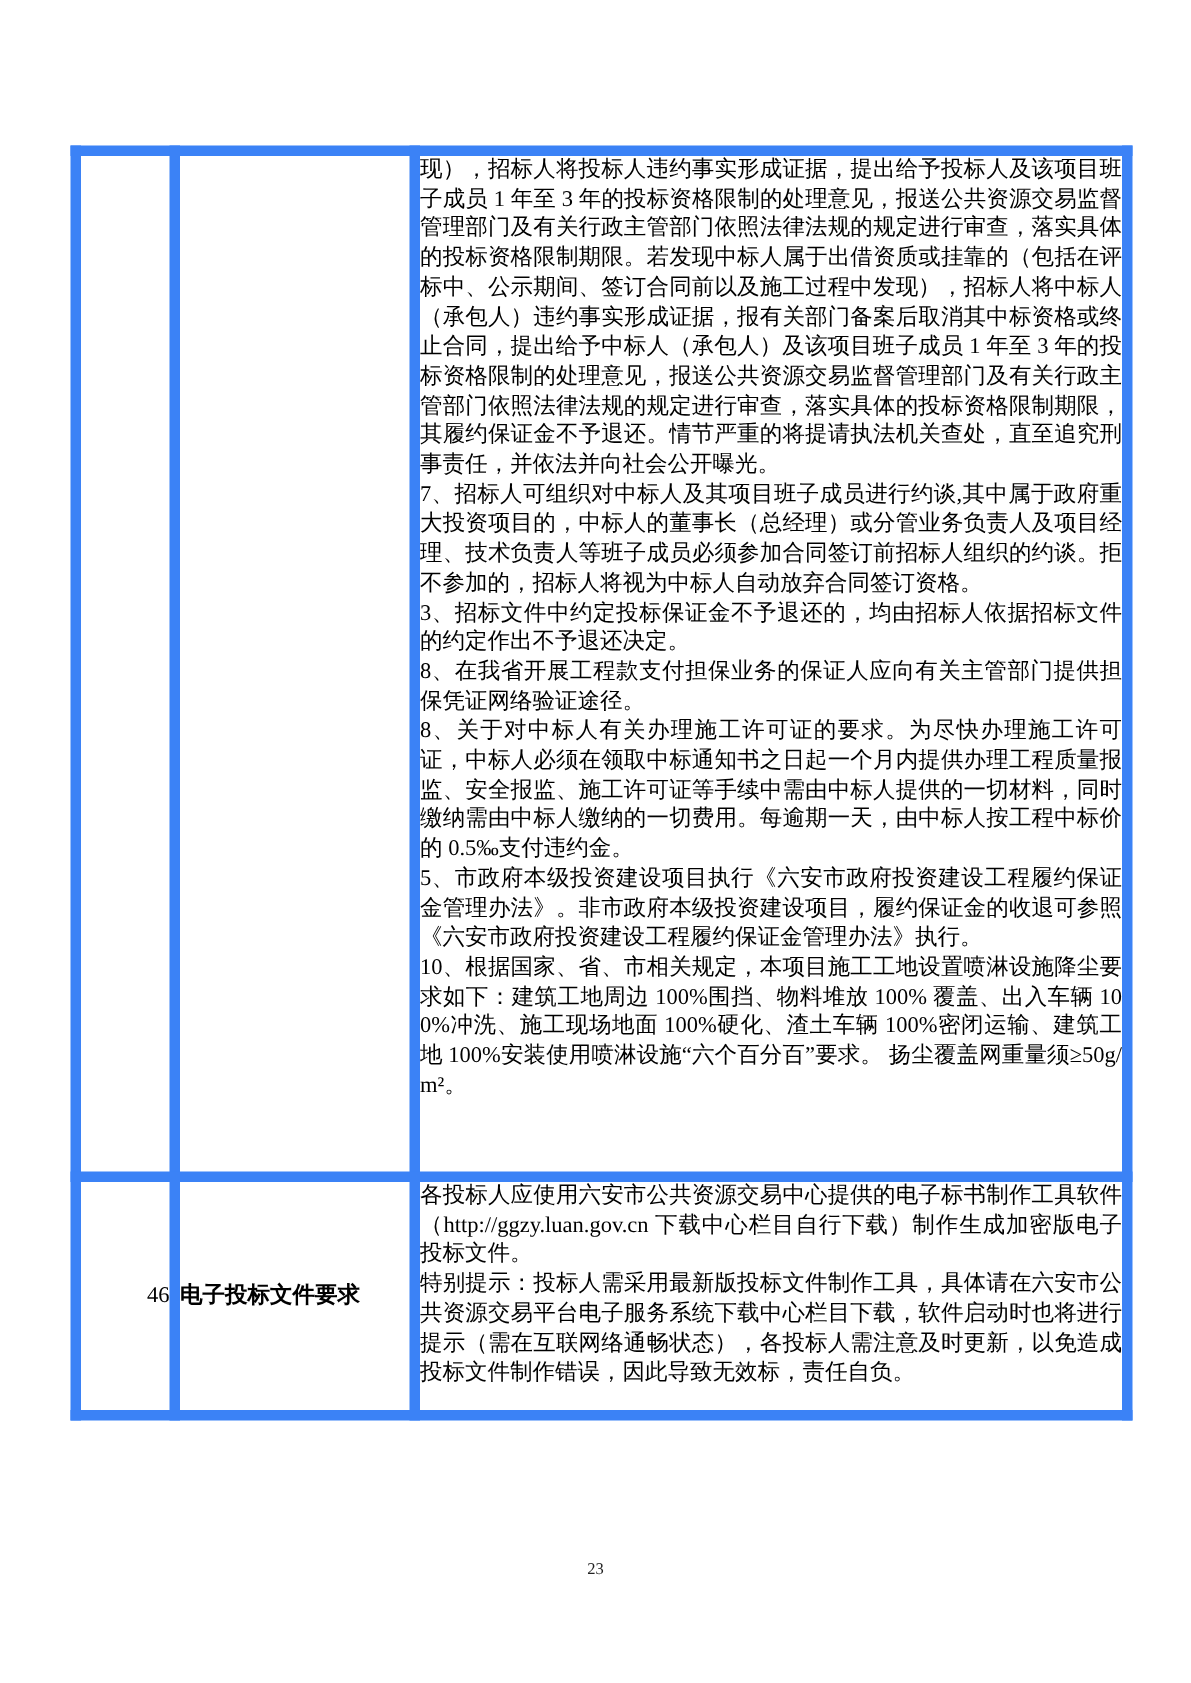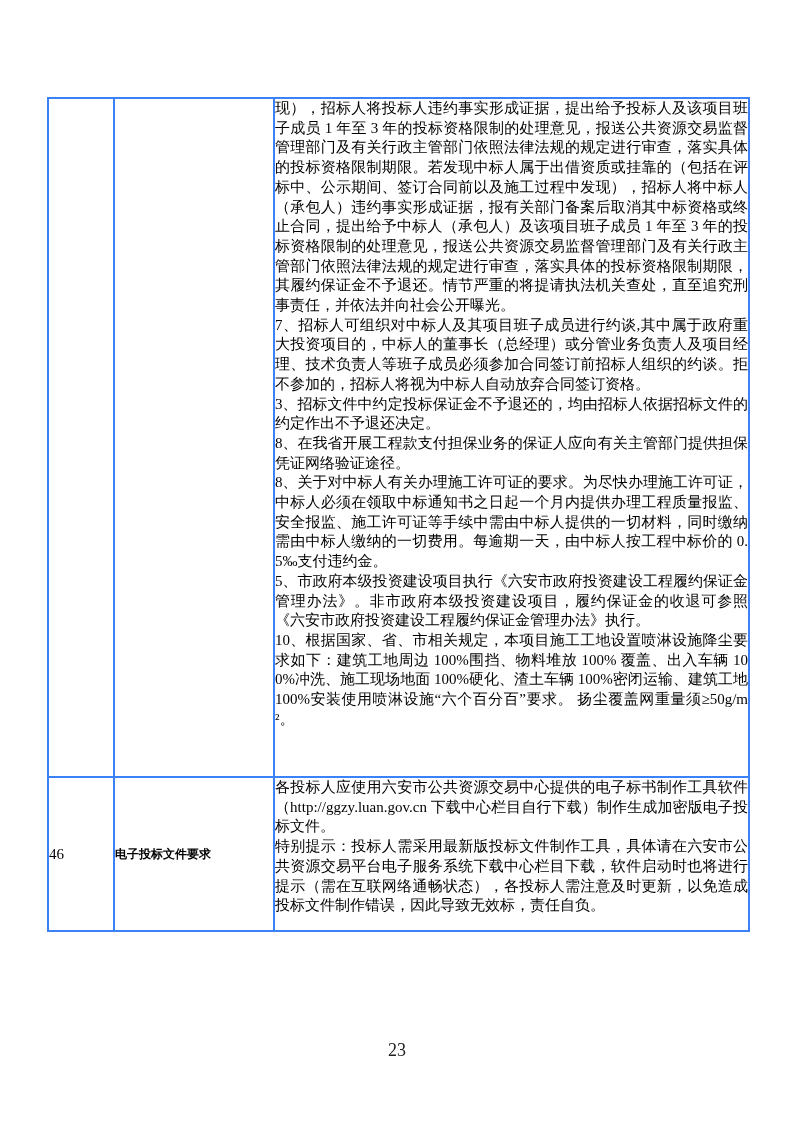--- a/index.html
+++ b/index.html
@@ -14,35 +14,35 @@
   }
   table.doc-table {
     position: absolute;
     left: 47px;
     top: 97px;
     width: 701px;
     border-collapse: collapse;
     table-layout: fixed;
   }
   table.doc-table td {
-    border: 2px solid #3b82f6;
+    border: 7px solid #3b82f6;
     padding: 0;
     overflow: hidden;
   }
   td.col-id {
-    text-align: left;
+    text-align: right;
     vertical-align: middle;
     font-size: 15px;
   }
   td.col-title {
     vertical-align: middle;
     padding: 2px 2px 2px 3px;
-    font-family: Liberation Serif, serif;
+    font-family: Liberation Mono, monospace;
     font-weight: bold;
-    font-size: 12px;
+    font-size: 15px;
     line-height: 19px;
   }
   td.col-content {
     vertical-align: top;
     padding: 2px 5px 2px 4px;
     font-size: 15px;
   }
   td.col-content p {
     margin: 0;
     text-align: justify;
@@ -51,21 +51,21 @@
     word-break: break-all;
   }
   tr.row-cont > td { height: 677px; }
   tr.row-46 > td { height: 152px; }
   .page-number {
     position: absolute;
     top: 1040px;
     left: 0;
     width: 100%;
     text-align: center;
-    font-size: 18px;
+    font-size: 11px;
     color: #222222;
   }
 </style>
 </head>
 <body>
 
 <div class="page">
 
   <table class="doc-table">
     <colgroup>

